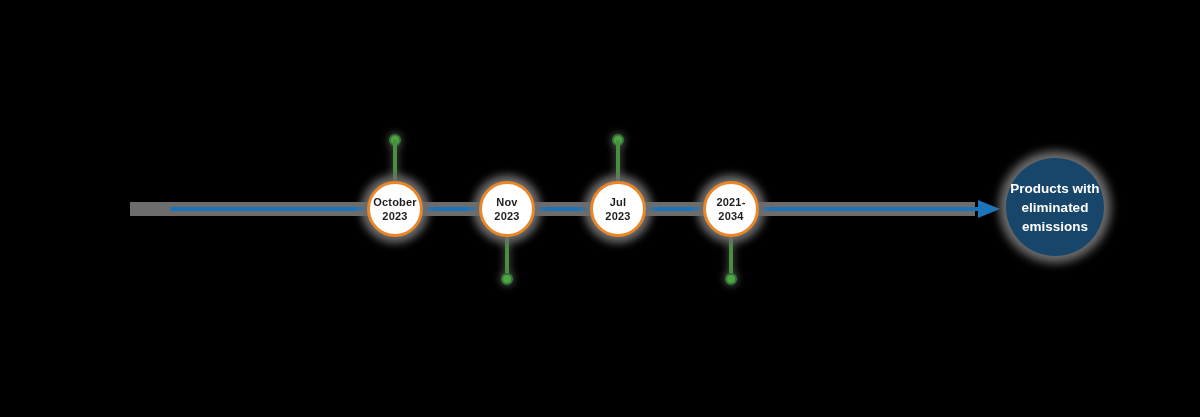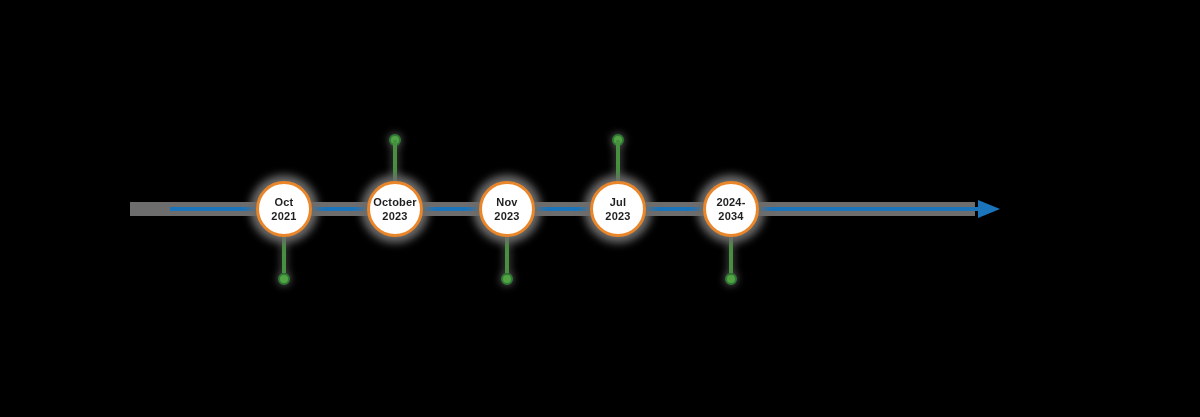--- a/index.html
+++ b/index.html
@@ -121,30 +121,20 @@
 </head>
 <body>
 
 <div class="canvas">
 
   <div class="line-shadow"></div>
   <div class="line-blue"></div>
   <div class="arrow-head"></div>
 
 
-  <div class="milestone" style="left:256px">
-    <div class="pin down">
-      <div class="stem"></div>
-      <div class="head"></div>
-    </div>
-    <div class="circle">
-      <span class="lbl">Oct</span>
-      <span class="lbl">2021</span>
-    </div>
-  </div>
 
   <div class="milestone" style="left:367px">
     <div class="pin up">
       <div class="head"></div>
       <div class="stem"></div>
     </div>
     <div class="circle">
       <span class="lbl">October</span>
       <span class="lbl">2023</span>
     </div>
@@ -171,20 +161,25 @@
       <span class="lbl">2023</span>
     </div>
   </div>
 
   <div class="milestone" style="left:703px">
     <div class="pin down">
       <div class="stem"></div>
       <div class="head"></div>
     </div>
     <div class="circle">
-      <span class="lbl">2024-</span>
+      <span class="lbl">2021-</span>
       <span class="lbl">2034</span>
     </div>
   </div>
 
 
+  <div class="end-node">
+    <span class="eline">Products with</span>
+    <span class="eline">eliminated</span>
+    <span class="eline">emissions</span>
+  </div>
 
 </div>
 
 </body></html>

